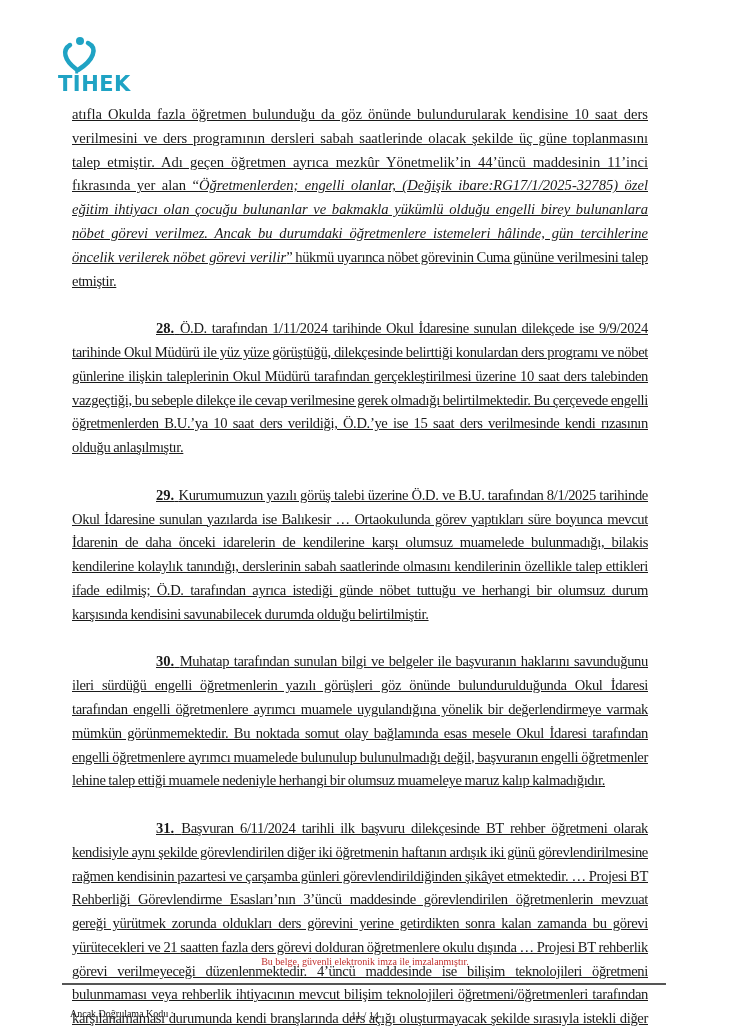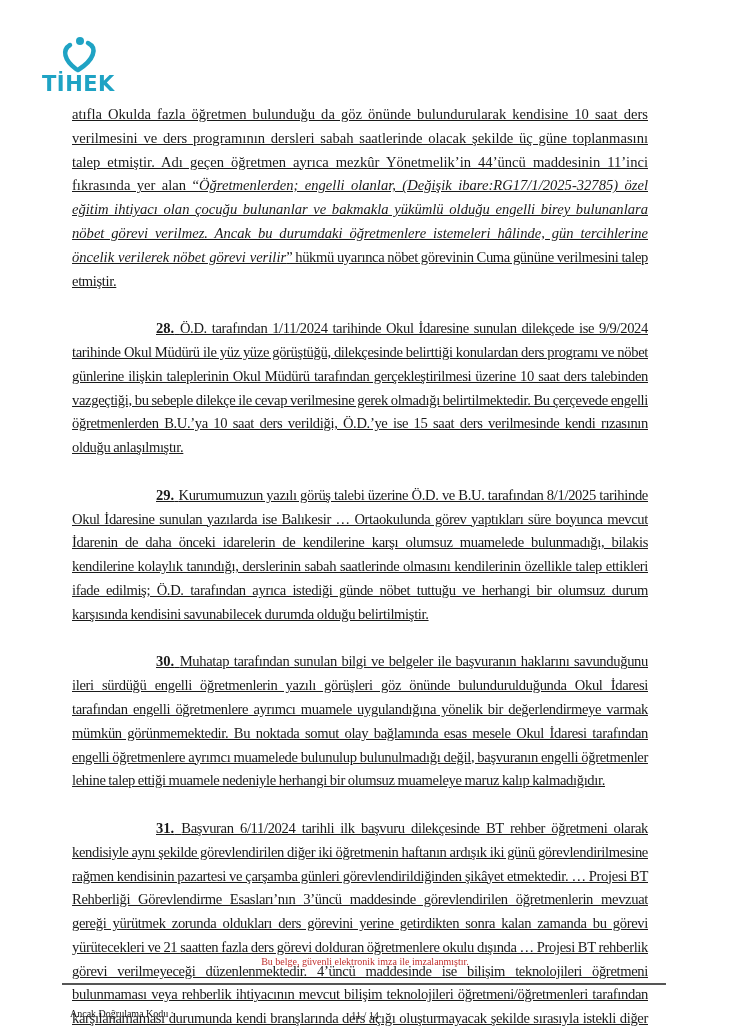--- a/index.html
+++ b/index.html
@@ -1,20 +1,20 @@
 <!DOCTYPE html>
 <html><head>
 <meta charset="utf-8">
 <style>
   html, body { margin: 0; padding: 0; background: #ffffff; }
   body { width: 730px; height: 1033px; position: relative; overflow: hidden;
          font-family: "Liberation Serif", "DejaVu Serif", serif; color: #1a1a1a; }
   .logo { position: absolute; left: 40px; top: 36px; width: 90px; height: 62px; }
   .logo svg { position: absolute; left: 18px; top: 0; }
-  .logo-text { position: absolute; left: 2px; top: 36px; font-family: "DejaVu Sans", sans-serif;
+  .logo-text { position: absolute; left: 18px; top: 36px; font-family: "DejaVu Sans", sans-serif;
                font-weight: bold; font-size: 21px; letter-spacing: 0.5px; color: #1fa3c4; }
   .content { position: absolute; left: 72px; top: 103px; width: 576px; font-size: 14.6px;
              line-height: 23.8px; text-align: justify; }
   .content p { margin: 0 0 23.8px 0; text-decoration: underline; }
   .content p.first { text-indent: 0; }
   .content p.num { text-indent: 48px; }
   .content .cond { letter-spacing: -0.35px; word-spacing: -0.5px; }
   .content .it { font-style: italic; }
   .content b { font-weight: bold; margin-left: 36px; }
   .footer-line { position: absolute; left: 62px; top: 983px; width: 604px; height: 2px; background: #555; }

